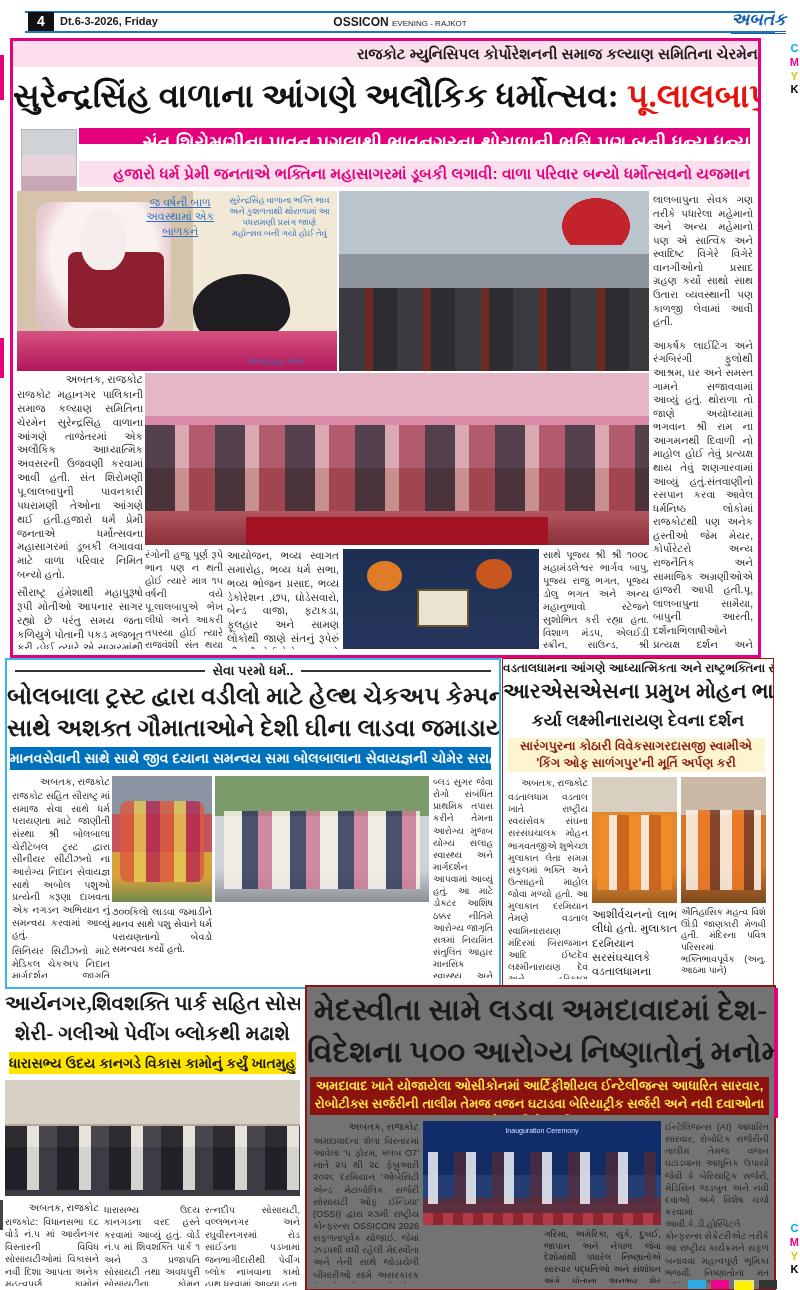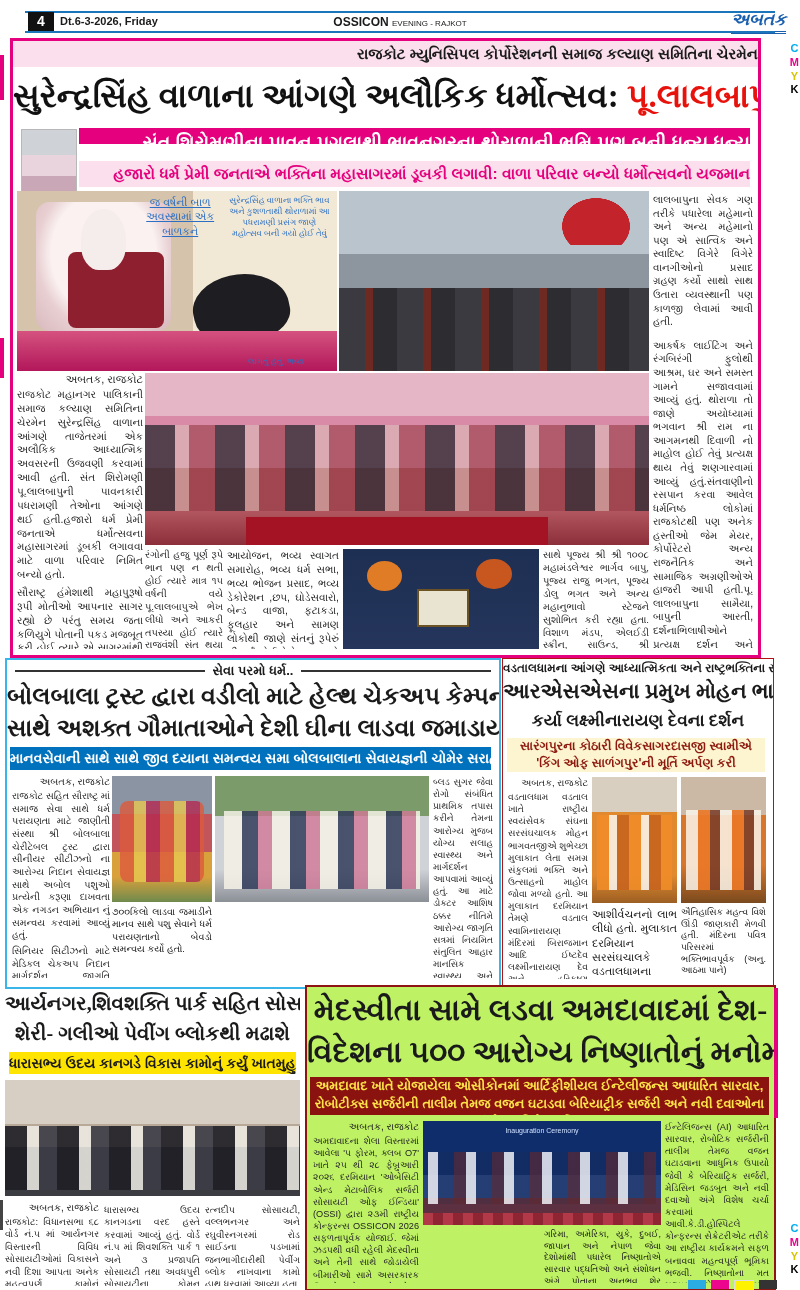--- a/index.html
+++ b/index.html
@@ -163,21 +163,21 @@
       <div class="abs" style="left:0;top:40%;width:100%;height:55%;background:repeating-linear-gradient(90deg,rgba(30,30,36,.9) 0 22px,rgba(240,238,230,.85) 22px 34px,rgba(60,60,70,.9) 34px 52px);"></div>
     </div>
     <div class="abs" style="left:0;top:214px;width:94px;height:84px;overflow:hidden;">
       <div class="dl" style="font-size:10px;">અબતક, રાજકોટ</div>
       <div class="t" style="font-size:9.4px;">રાજકોટ: વિધાનસભા ૬૮ વોર્ડ નં.૫ માં આર્યનગર વિસ્તારની વિવિધ સોસાયટીઓમાં વિકાસને નવી દિશા આપતા અનેક મહત્વપૂર્ણ કામોનું ખાતમુહુર્ત</div>
     </div>
     <div class="abs t" style="left:99px;top:216px;width:96px;height:82px;font-size:9.4px;">ધારાસભ્ય ઉદય કાનગડના વરદ હસ્તે કરવામાં આવ્યું હતું. વોર્ડ નં.૫ માં શિવશક્તિ પાર્ક ૧ અને ૩ પ્રજાપતિ સોસાયટી તથા અવધપુરી સોસાયટીના કોમન પ્લોટમાં, તેમજ કેયુર પાર્ક,</div>
     <div class="abs t" style="left:200px;top:216px;width:95px;height:82px;font-size:9.4px;">રત્નદીપ સોસાયટી, વલ્લભનગર અને રઘુવીરનગરમાં રોડ સાઈડના પડખામાં જનભાગીદારીથી પેવીંગ બ્લોક નાખવાના કામો હાથ ધરવામાં આવ્યા હતા. ઉપરાંત (અનુ. આઠમા પાને)</div>
   </div>
 
-  <div class="abs" style="left:305px;top:985px;width:467px;height:302px;border:2px solid #8f1311;background:#bef264;">
+  <div class="abs" style="left:305px;top:985px;width:467px;height:302px;border:2px solid #8f1311;background:#737373;">
     <div class="abs hl" style="left:0;top:2px;width:100%;height:42px;line-height:42px;font-size:30px;">મેદસ્વીતા સામે લડવા અમદાવાદમાં દેશ-</div>
     <div class="abs hl" style="left:0;top:44px;width:100%;height:42px;line-height:42px;font-size:30px;">વિદેશના ૫૦૦ આરોગ્ય નિષ્ણાતોનું મનોમંથન</div>
     <div class="abs" style="left:3px;top:90px;width:457px;height:38px;background:#8b130f;color:#ffe449;font-weight:bold;font-size:13px;text-align:center;line-height:1.4;overflow:hidden;padding:0 1px;">અમદાવાદ ખાતે યોજાયેલા ઓસીકોનમાં આર્ટિફીશીયલ ઈન્ટેલીજન્સ આધારિત સારવાર, રોબોટીક્સ સર્જરીની તાલીમ તેમજ વજન ઘટાડવા બેરિયાટ્રીક સર્જરી અને નવી દવાઓના સંશોધન વિશે ચર્ચા કરાય</div>
 
     <div class="abs" style="left:6px;top:134px;width:106px;height:162px;overflow:hidden;">
       <div class="dl" style="font-size:10px;">અબતક, રાજકોટ</div>
       <div class="t" style="font-size:9.2px;">અમદાવાદના શેલા વિસ્તારમાં આવેલા 'પ ફોરમ, ક્લબ O7' ખાતે ૨૫ થી ૨૮ ફેબ્રુઆરી ૨૦૨૬ દરમિયાન 'ઓબેસિટી એન્ડ મેટાબોલિક સર્જરી સોસાયટી ઓફ ઈન્ડિયા' (OSSI) દ્વારા ૨૩મી રાષ્ટ્રીય કોન્ફરન્સ OSSICON 2026 સફળતાપૂર્વક યોજાઈ. જેમાં ઝડપથી વધી રહેલી મેદસ્વીતા અને તેની સાથે જોડાયેલી બીમારીઓ સામે અસરકારક ઉપાયો શોધવા માટે દેશ-વિદેશના ૫૦૦થી વધુ ડોક્ટરો અને આરોગ્ય નિષ્ણાતોએ ભાગ લીધો.કોન્ફરન્સમાં બેરિયાટ્રિક સર્જન, એન્ડોક્રિનોલોજિસ્ટ, ફિઝિશિયન,</div>
     </div>
 
     <div class="abs ph" style="left:116px;top:134px;width:238px;height:104px;background:linear-gradient(180deg,#0f2d6b 0 52%,#26447f 52% 74%,#5c3040 74% 86%,#7d2d3a);">

